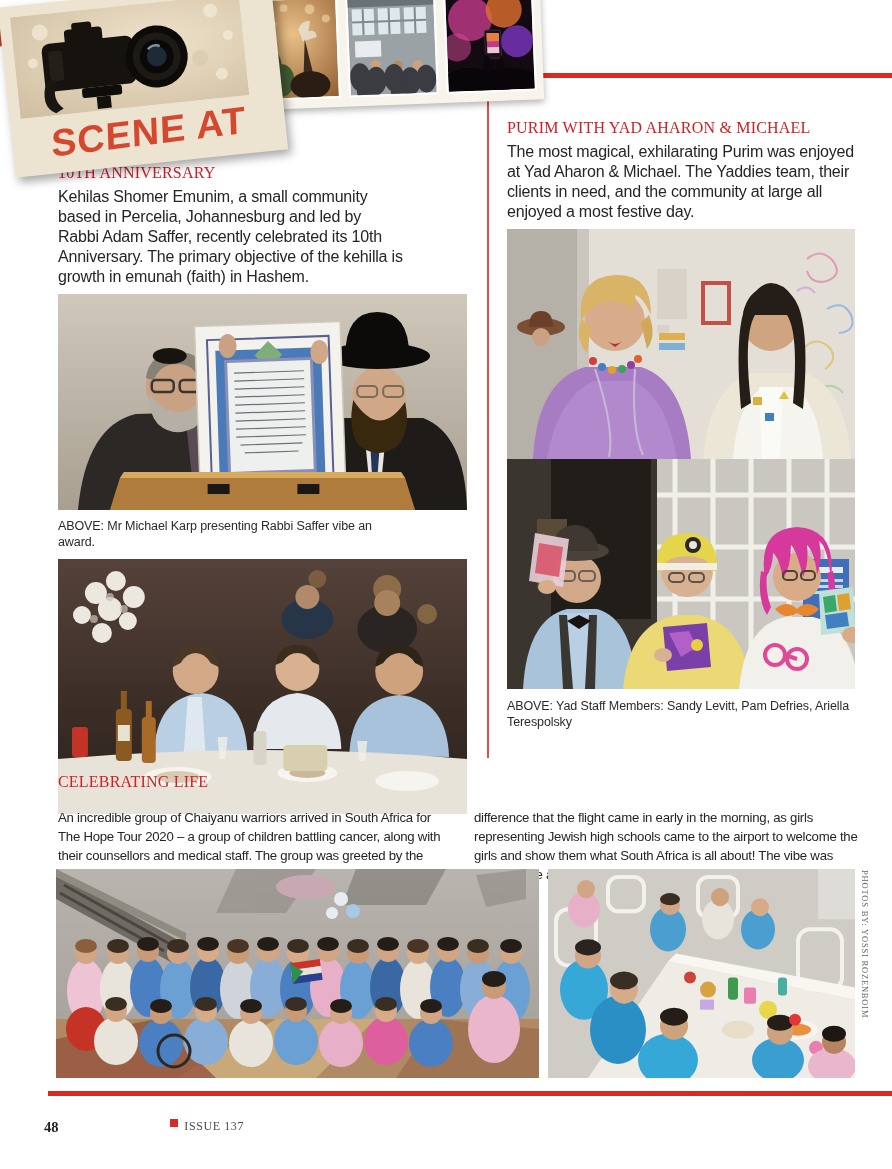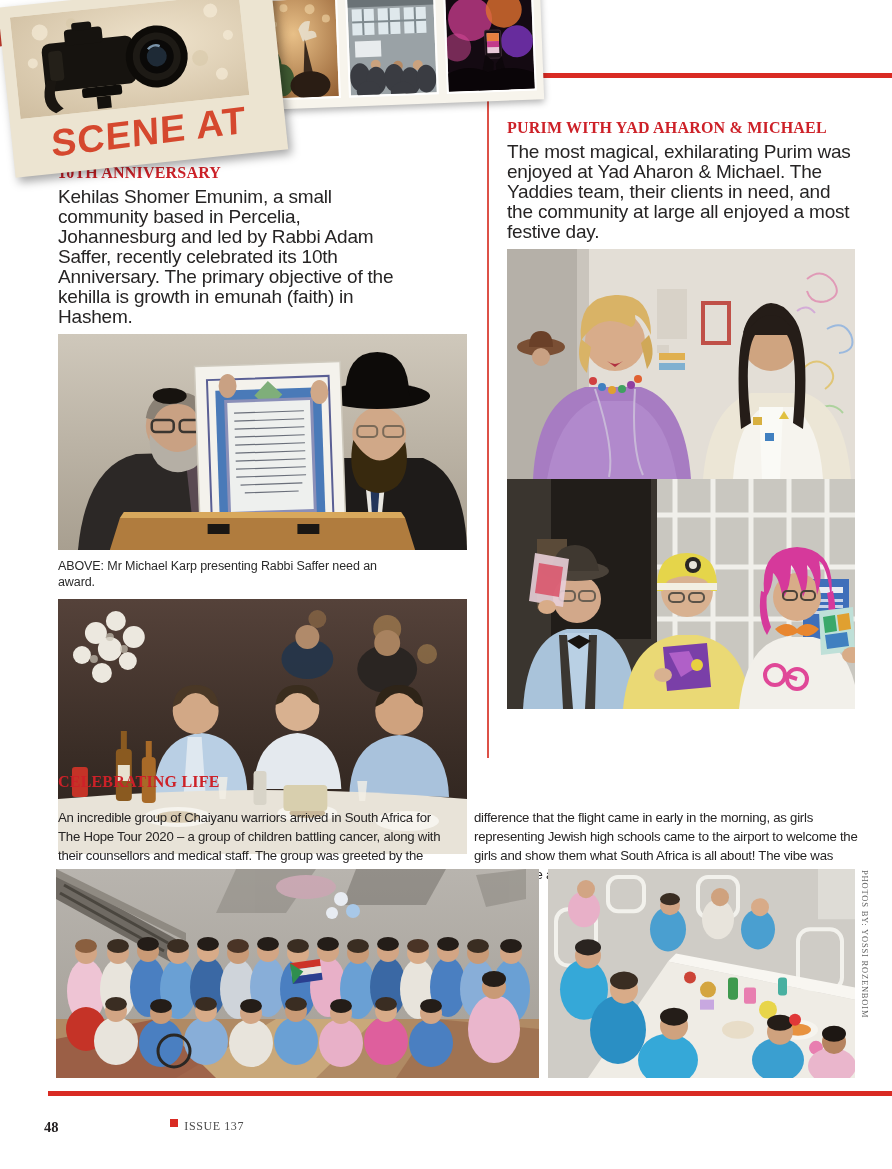--- a/index.html
+++ b/index.html
@@ -19,23 +19,23 @@
   .scene-caption{height:52px;display:flex;align-items:center;justify-content:center;overflow:visible;}
   .scene-text{font-weight:bold;font-size:38px;line-height:1;color:#d5482e;letter-spacing:1px;
               white-space:nowrap;transform:skewX(-5deg) rotate(-1deg);
               font-family:"Liberation Sans",sans-serif;}
   .rule-top{position:absolute;left:534px;top:73px;width:358px;height:5px;background:#d92b23;z-index:1;}
   .v-divider{position:absolute;left:487px;top:86px;width:2px;height:672px;background:#dd5147;z-index:1;}
 
   
   .col-left{position:absolute;left:58px;top:165px;width:347px;}
   .col-right{position:absolute;left:507px;top:120px;width:348px;}
-  .article-title{margin:0 0 6px;font-family:"Liberation Serif",serif;font-weight:bold;
+  .article-title{margin:0 0 6px;font-family:"Liberation Serif",serif;font-weight:normal;
                  font-size:16px;line-height:1;color:#cd2128;letter-spacing:.2px;}
-  .article-body{margin:0 0 7px;font-size:19px;line-height:20px;color:#262424;letter-spacing:-.2px;}
+  .article-body{margin:0 0 7px;font-size:16px;line-height:20px;color:#262424;letter-spacing:-.2px;}
   figure{margin:0;}
   figcaption,.caption{font-size:12.5px;line-height:16px;color:#2a2a2a;letter-spacing:-.1px;}
   .photo-a{width:409px;height:216px;display:block;}
   .photo-b{width:409px;height:255px;display:block;}
   .photo-c,.photo-d{width:348px;height:230px;display:block;}
   .cap-sp{margin:8px 0 9px;}
   .cap-sp2{margin:8px 0 14px;}
   .cap-last{margin:9px 0 0;}
 
   
@@ -227,21 +227,21 @@
         <ellipse cx="152" cy="206" rx="14" ry="9" fill="#d0a888"></ellipse>
         <ellipse cx="282" cy="206" rx="14" ry="9" fill="#d8b090"></ellipse>
         <ellipse cx="170" cy="52" rx="9" ry="12" fill="#c9a183"></ellipse>
         <ellipse cx="262" cy="58" rx="9" ry="12" fill="#d0a888"></ellipse>
         <path d="M52 216 L358 216 L348 184 L62 184 Z" fill="#b07c3e"></path>
         <path d="M62 184 L348 184 L344 178 L66 178 Z" fill="#d8a85c"></path>
         <rect x="150" y="190" width="22" height="10" fill="#1a1714"></rect>
         <rect x="240" y="190" width="22" height="10" fill="#1a1714"></rect>
       </svg>
     </figure>
-    <div class="caption cap-sp">ABOVE: Mr Michael Karp presenting Rabbi Saffer need an award.</div>
+    <div class="caption cap-sp">ABOVE: Mr Michael Karp presenting Rabbi Saffer vibe an award.</div>
 
     <figure>
       <svg class="photo-b" viewBox="0 0 410 255" preserveAspectRatio="none">
         <defs>
             <linearGradient id="gB" x1="0" y1="0" x2="0" y2="1">
           <stop offset="0" stop-color="#55423a"></stop>
               <stop offset=".6" stop-color="#3a2d26"></stop>
               <stop offset="1" stop-color="#2a211c"></stop>
             </linearGradient>
           </defs>
@@ -415,20 +415,21 @@
         <path d="M330 136 l12 -2 2 16 -12 2 z" fill="#e0a030"></path>
         <path d="M318 156 l22 -3 2 14 -22 3 z" fill="#4080c0"></path>
         <ellipse cx="345" cy="176" rx="10" ry="8" fill="#d8ac88"></ellipse>
         <g stroke="#e04898" stroke-width="4" fill="none">
           <circle cx="268" cy="196" r="10"></circle>
             <circle cx="290" cy="200" r="10"></circle>
             <path d="M278 196 q6 2 12 4"></path>
         </g>
       </svg>
     </figure>
+    <div class="caption cap-last">ABOVE: Yad Staff Members: Sandy Levitt, Pam Defries, Ariella Terespolsky</div>
   </section>
 
   <section class="celebrating">
     <h2 class="article-title">CELEBRATING LIFE</h2>
     <div class="text-cols">
       <p class="tcol tc1">An incredible group of Chaiyanu warriors arrived in South Africa for The Hope Tour 2020 – a group of children battling cancer, along with their counsellors and medical staff. The group was greeted by the South African community with incredible warmth, love, and care. It made no</p>
       <p class="tcol tc2">difference that the flight came in early in the morning, as girls representing Jewish high schools came to the airport to welcome the girls and show them what South Africa is all about! The vibe was tangible, the atmosphere one of absolute joy, happiness, and excitement.</p>
     </div>
   </section>
 

